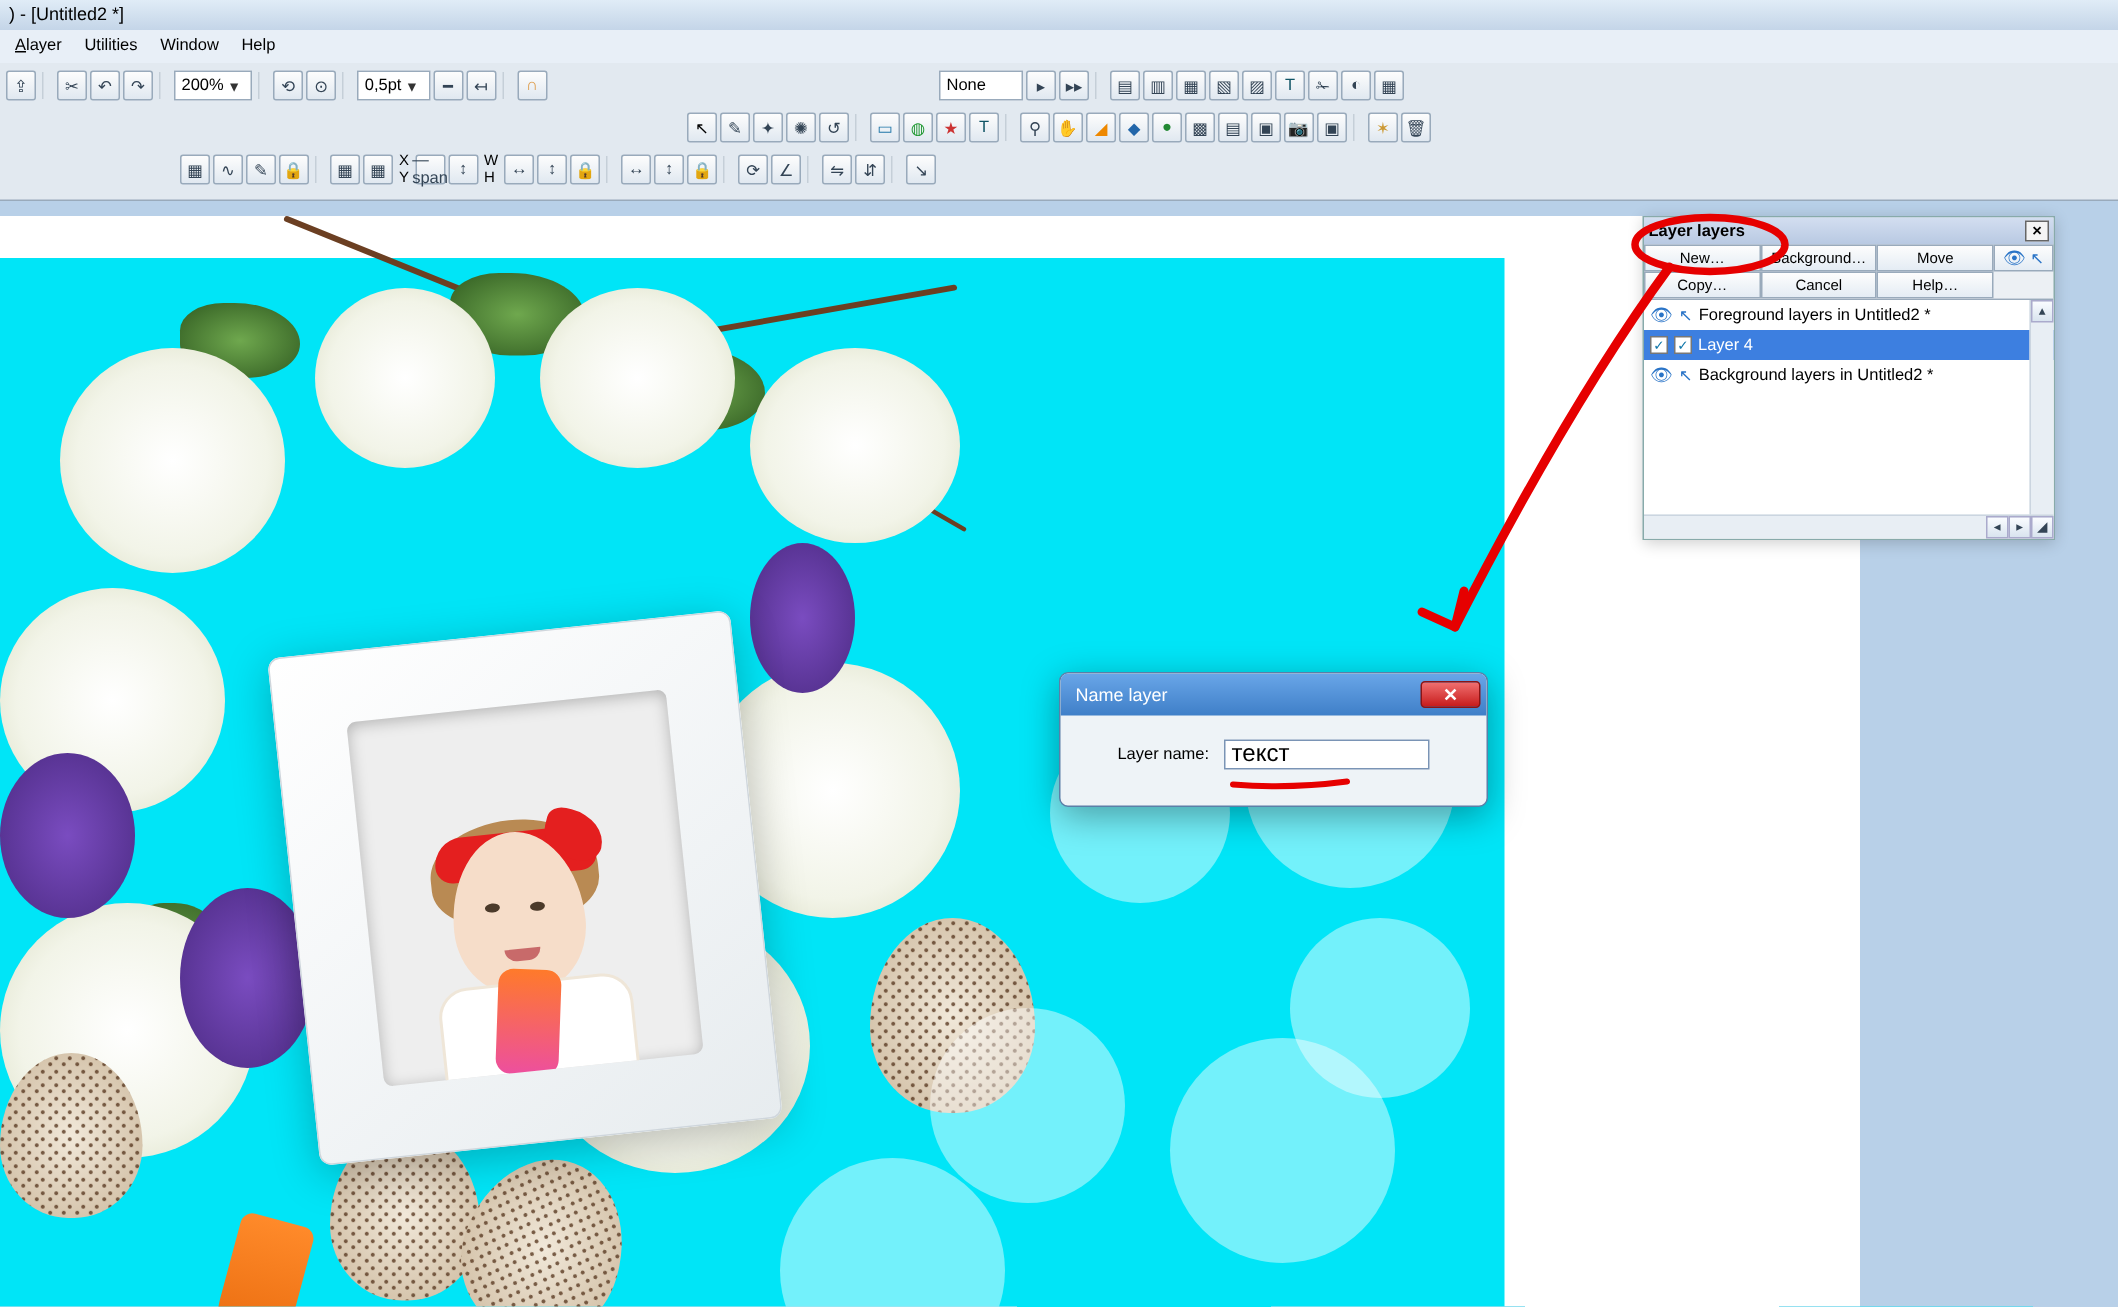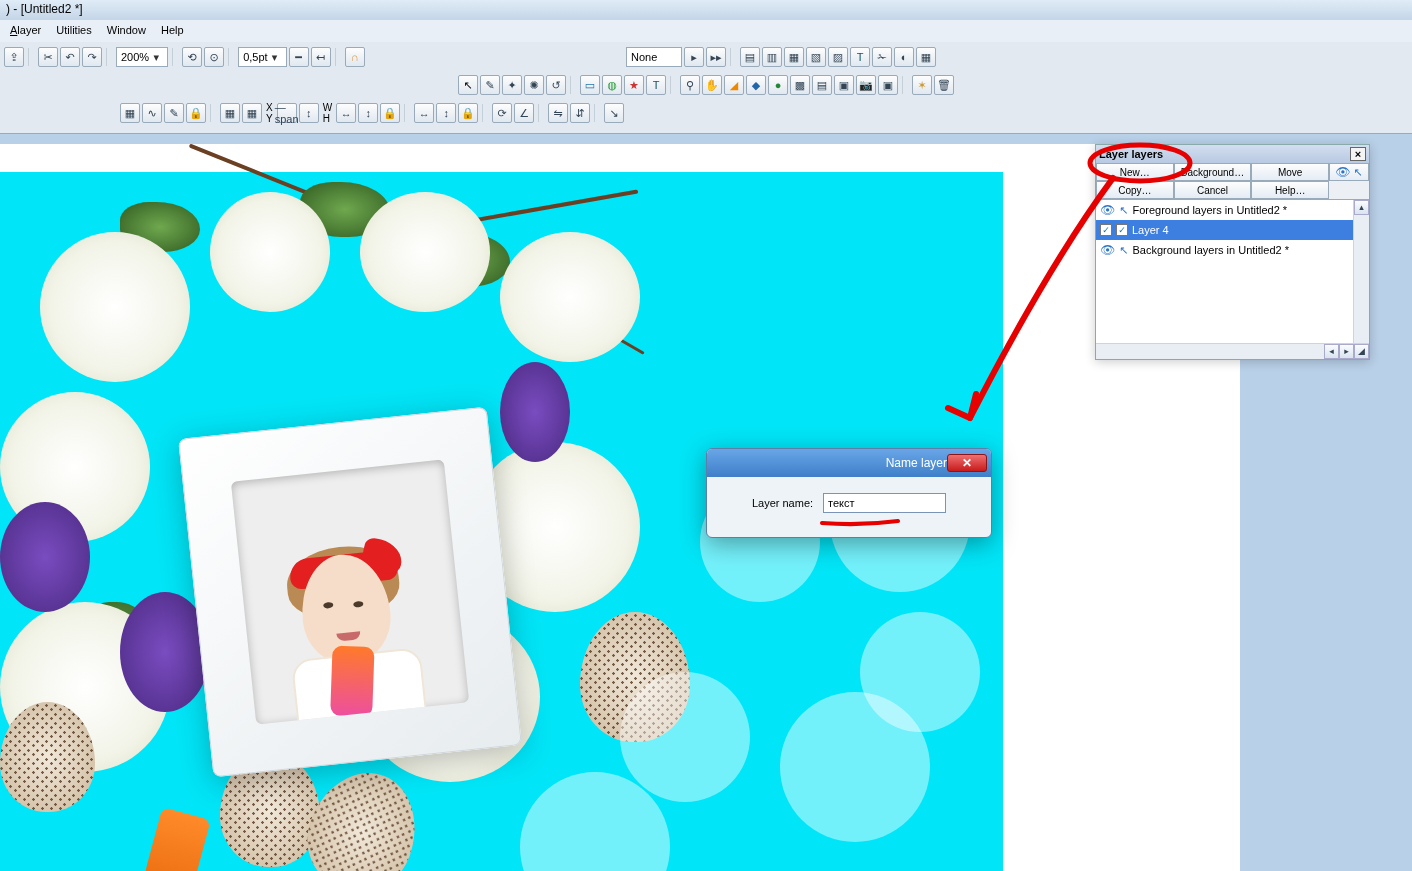--- a/index.html
+++ b/index.html
@@ -139,32 +139,32 @@
   .name-dialog{
     position:absolute;left:706px;top:448px;width:286px;
     background:#eef3f7;
     border:1px solid #5b7fa8;
     border-radius:6px;
     box-shadow:0 6px 24px rgba(0,0,0,.35);
     overflow:hidden;
   }
   .nd-title{
     height:28px;background:linear-gradient(#69a6e8,#3f7fc8);
-    color:#fff;display:flex;align-items:center;justify-content:flex-end;
+    color:#fff;display:flex;align-items:center;justify-content:space-between;
     padding:0 4px 0 10px;font-size:12px;
   }
   .nd-x{
     width:40px;height:18px;border-radius:3px;
     background:linear-gradient(#f07070,#c71b1b);
     border:1px solid #8c1414;color:#fff;
     display:flex;align-items:center;justify-content:center;font-weight:bold;font-size:12px;
   }
   .nd-body{padding:16px 12px 10px;}
   .nd-row{display:flex;align-items:center;gap:10px;justify-content:center;margin-bottom:14px;}
-  .nd-input{width:123px;height:20px;border:1px solid #7a94b5;padding:1px 4px;font-size:11px;font-family:inherit;}
+  .nd-input{width:137px;height:20px;border:1px solid #7a94b5;padding:1px 4px;font-size:16px;font-family:inherit;}
   .nd-btns{display:flex;gap:12px;justify-content:center;}
   .nd-btn{
     width:72px;height:22px;border:1px solid #7a94b5;border-radius:3px;
     background:linear-gradient(#fefefe,#e1eaf4);font-size:11px;
   }
   .nd-btn.primary{border-color:#2f72c0;box-shadow:0 0 0 1px #88b9ef inset;}
   .underline-red{position:absolute;left:820px;top:517px;width:80px;height:10px;}
   .underline-red svg{width:100%;height:100%;}
 
   .mi-u{text-decoration:underline;}

